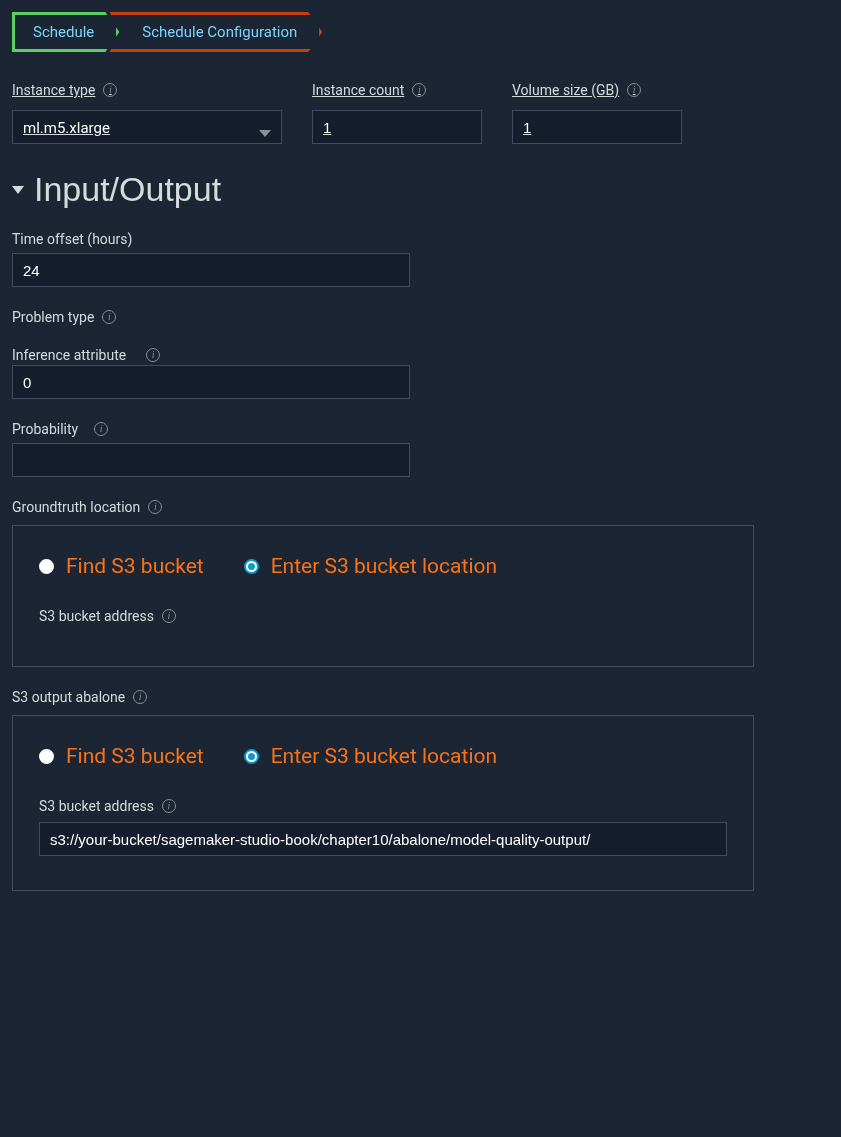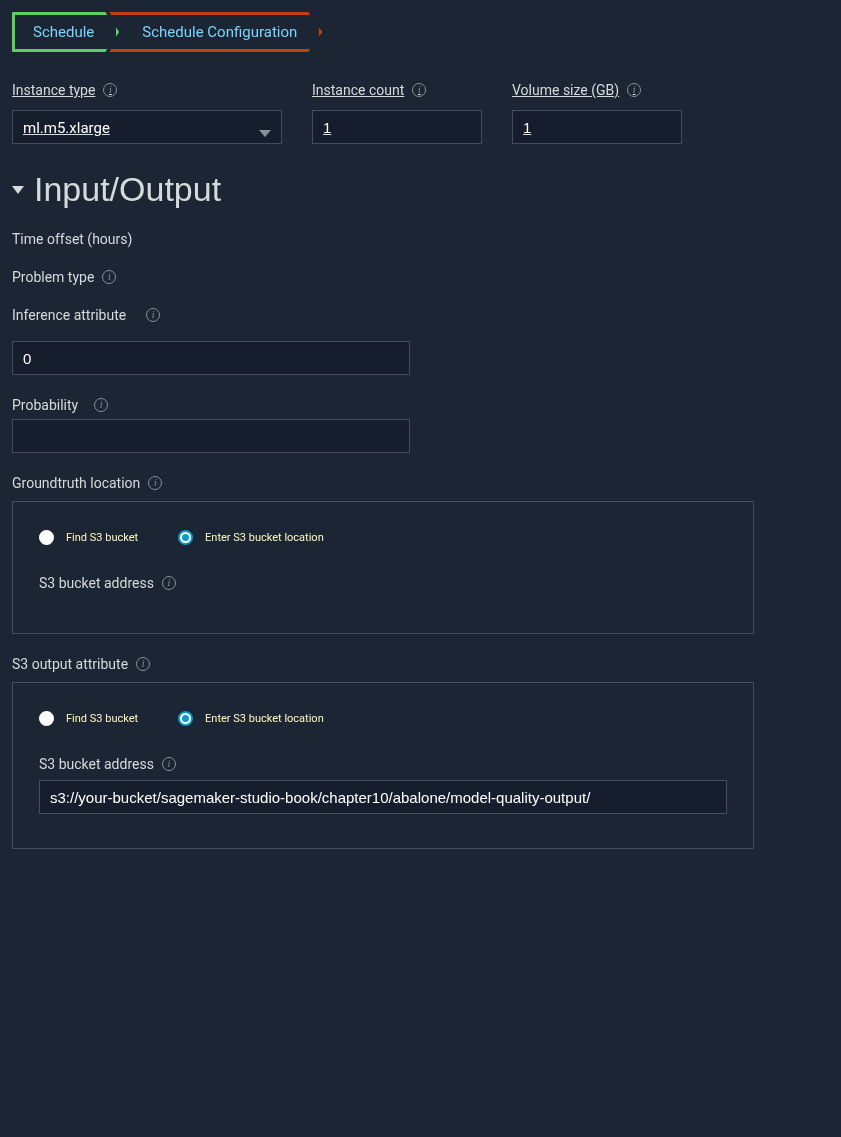--- a/index.html
+++ b/index.html
@@ -143,21 +143,21 @@
   .radio.selected {
     border-color: #0a9cc9;
     background: #fff;
   }
   .radio.selected::after {
     content: "";
     width: 7px; height: 7px;
     background: #0a9cc9;
     border-radius: 50%;
   }
-  .radio-label { color: #fef9c3; font-size: 11px; }
+  .radio-label { color: #f97316; font-size: 21px; }
 
   .full-input { width: 100%; }
 </style>
 </head>
 <body>
 
 <div class="stepper">
   <div class="step done">Schedule</div>
   <div class="step">Schedule Configuration</div>
 </div>
@@ -191,31 +191,32 @@
 
 <div class="section-header">
   <span class="chevron-down"></span>
   <span class="section-title">Input/Output</span>
 </div>
 
 <div class="form-group">
   <div class="label-row" style="margin-bottom:6px;">
     <span>Time offset (hours)</span>
   </div>
+  <input class="input w398" value="24" style="">
 </div>
 
 <div class="form-group">
   <div class="label-row" style="margin-bottom:22px;">
     <span>Problem type</span>
     <span class="info-icon">i</span>
   </div>
 </div>
 
 <div class="form-group">
-  <div class="label-row" style="margin-bottom:18px;gap:20px;">
+  <div class="label-row" style="margin-bottom:2px;gap:20px;">
     <span>Inference attribute</span>
     <span class="info-icon">i</span>
   </div>
   <input class="input w398" value="0" style="">
 </div>
 
 <div class="form-group">
   <div class="label-row" style="margin-bottom:6px;gap:16px;">
     <span>Probability</span>
     <span class="info-icon">i</span>
@@ -241,21 +242,21 @@
     </div>
     <div class="label-row" style="margin-bottom:8px;">
       <span>S3 bucket address</span>
       <span class="info-icon">i</span>
     </div>
   </div>
 </div>
 
 <div class="form-group">
   <div class="label-row">
-    <span>S3 output attribute</span>
+    <span>S3 output abalone</span>
     <span class="info-icon">i</span>
   </div>
   <div class="boxed" style="width:742px;">
     <div class="radio-row">
       <div class="radio-opt">
         <span class="radio"></span>
         <span class="radio-label">Find S3 bucket</span>
       </div>
       <div class="radio-opt">
         <span class="radio selected"></span>

